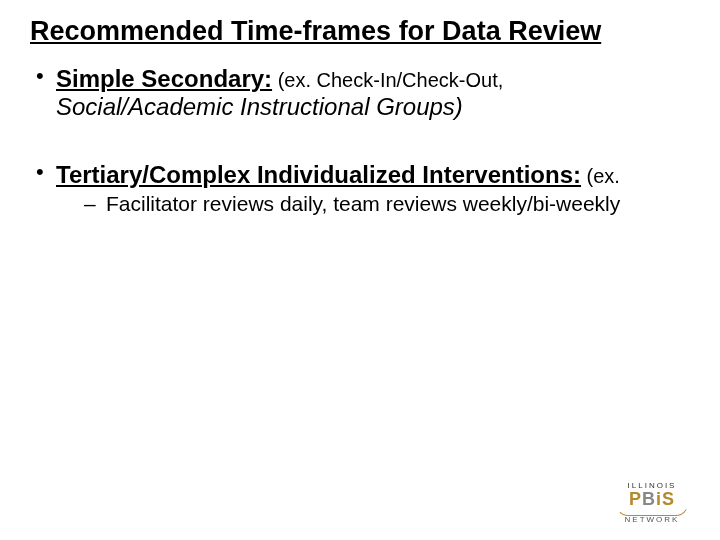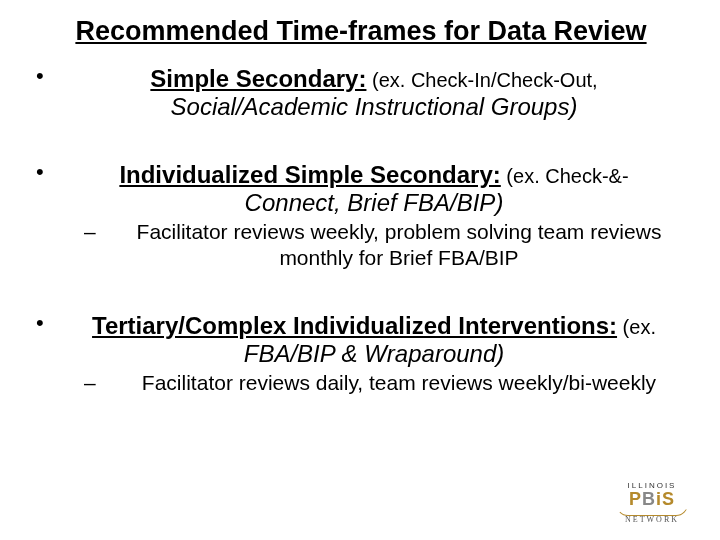--- a/index.html
+++ b/index.html
@@ -11,21 +11,20 @@
     background: #fff;
     color: #000;
     position: relative;
     overflow: hidden;
   }
   .slide {
     padding: 10px 28px 10px 30px;
     box-sizing: border-box;
     width: 100%;
     height: 100%;
-    text-align: center;
   }
   .title {
     font-size: 27px;
     font-weight: bold;
     text-decoration: underline;
     margin: 6px 0 18px 0;
   }
   ul.level1 {
     list-style: none;
     padding-left: 0;
@@ -95,21 +94,20 @@
     display: flex;
     align-items: center;
   }
   .logo-main .p { color: #b58a2c; }
   .logo-main .b { color: #888; }
   .logo-main .s { color: #b58a2c; }
   .logo-bot {
     font-size: 8px;
     letter-spacing: 2px;
     color: #555;
-    font-family: Liberation Serif, serif;
   }
   .swoosh {
     width: 70px;
     height: 10px;
     border: 1px solid #b58a2c;
     border-color: transparent transparent #b58a2c transparent;
     border-radius: 0 0 50px 50px;
     margin-top: -4px;
   }
 </style>
@@ -119,31 +117,23 @@
 <div class="slide">
   <div class="title">Recommended Time-frames for Data Review</div>
 
   <ul class="level1">
 
     <li>
       <span class="lead">Simple Secondary:</span><span class="paren"> (ex. Check-In/Check-Out,</span>
       <div class="cont">Social/Academic Instructional Groups)</div>
     </li>
 
-    <li>
-      <span class="lead">Individualized Simple Secondary:</span><span class="paren"> (ex. Check-&amp;-</span>
-      <div class="cont">Connect, Brief FBA/BIP)</div>
-      <ul class="level2">
-        <li>Facilitator reviews weekly, problem solving team reviews monthly for Brief FBA/BIP</li>
-      </ul>
-    </li>
 
     <li>
       <span class="lead">Tertiary/Complex Individualized Interventions:</span><span class="paren"> (ex.</span>
-      <div class="cont">FBA/BIP &amp; Wraparound)</div>
       <ul class="level2">
         <li>Facilitator reviews daily, team reviews weekly/bi-weekly</li>
       </ul>
     </li>
 
   </ul>
 </div>
 
 <div class="logo">
   <div class="logo-top">ILLINOIS</div>

